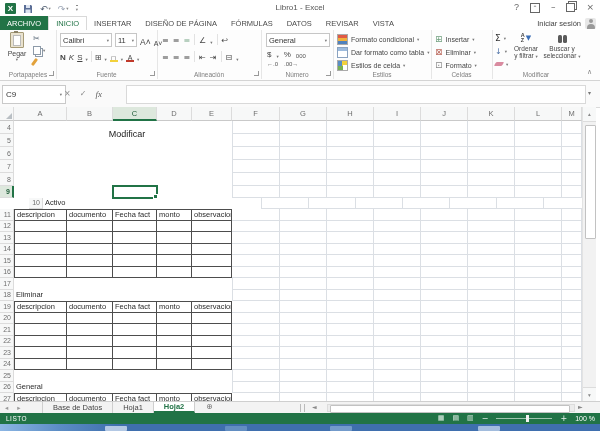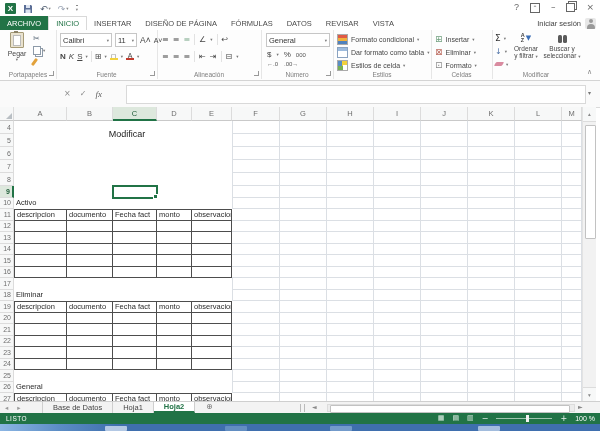--- a/index.html
+++ b/index.html
@@ -47,21 +47,21 @@
   .clip-ico{width:12px;height:14px;background:#e9e2cf;border:1px solid #a69b77;border-radius:1px;position:relative;}
   .clip-ico:before{content:"";position:absolute;left:2px;top:2px;width:6px;height:9px;background:#fff;border:1px solid #bbb;}
   .clip-ico:after{content:"";position:absolute;left:3px;top:-2px;width:4px;height:2px;background:#8d8368;}
   .mini-col{left:33px;top:3px;display:flex;flex-direction:column;gap:2px;}
   .mini-btn{height:10px;display:flex;align-items:center;gap:2px;font-size:8px;color:#5c6b7a;}
   .copy-ico{width:6px;height:7px;background:#fff;border:1px solid #8d9aa8;box-shadow:2px 2px 0 -1px #fff,2px 2px 0 0 #8d9aa8;}
   .brush-ico{width:3px;height:8px;background:#e2a23c;transform:rotate(35deg);border-radius:1px;}
 
   
   .ibox{background:#fff;border:1px solid #c6c6c6;font-size:7.5px;color:#333;display:flex;align-items:center;padding:0 2px;justify-content:space-between;}
-  .fgrow{position:absolute;display:flex;align-items:center;gap:3px;}
+  .fgrow{position:absolute;display:flex;align-items:flex-end;gap:3px;}
   .fbtn{font-size:8px;color:#454545;}
   .colorbar{display:inline-block;width:8px;height:2px;margin-top:-1px;}
 
   
   .tiny{font-size:6px;color:#555;}
 
   
   .stylerow{position:absolute;left:4px;display:flex;align-items:center;gap:3px;height:12px;}
   .cf-ico{width:9px;height:9px;background:linear-gradient(180deg,#e05a45 0 3px,#f0b13c 3px 6px,#4f81bd 6px 9px);border:1px solid #aaa;}
   .ft-ico{width:9px;height:9px;border:1px solid #8aa2c0;background:linear-gradient(180deg,#9dbbdd 0 3px,#fff 3px);}
@@ -160,20 +160,21 @@
       <span class="flex" style="gap:1px">
           <span class="qat-ico glyph">↶</span>
           <span class="qat-dd glyph">▾</span>
         </span>
       <span class="flex" style="gap:1px">
           <span class="qat-ico glyph" style="color:#9aa4b5">↷</span>
           <span class="qat-dd glyph">▾</span>
         </span>
       <span class="qat-dd glyph" style="border-top:1px solid #8a8a8a;padding-top:1px">▾</span>
     </div>
+    <div class="abs title-text">Libro1 - Excel</div>
     <div class="abs flex winctl">
       <span class="wc">?</span>
       <span class="ribbonopt-ico">⌃</span>
       <span class="wc glyph">–</span>
       <span class="restore-ico"></span>
       <span class="wc glyph">×</span>
     </div>
   </div>
 
   <div class="abs tabsrow">
@@ -366,20 +367,24 @@
           </span>
         <span class="lbl2" style="margin-top:2px"><span>Buscar y</span><br><span>seleccionar</span> <span class="dd glyph">▾</span></span>
       </div>
       <span class="grp-label">Modificar</span>
     </div>
 
     <span class="abs collapse glyph">∧</span>
   </div>
 
   <div class="abs fbar">
+    <div class="abs namebox">
+      <span>C9</span>
+      <span class="dd glyph">▾</span>
+    </div>
     <div class="abs flex fxbtns">
       <span class="glyph">×</span>
       <span class="glyph">✓</span>
       <span class="fx">fx</span>
     </div>
     <div class="abs finput"></div>
     <span class="abs fdd glyph">▾</span>
   </div>
 
   <div class="abs colheads" id="colheads">
@@ -489,21 +494,21 @@
         <div class="cell" style="width: 40px;"></div>
         <div class="cell gl gl-l" style="width: 48px;"></div>
         <div class="cell gl" style="width: 47px;"></div>
         <div class="cell gl" style="width: 47px;"></div>
         <div class="cell gl" style="width: 47px;"></div>
         <div class="cell gl" style="width: 47px;"></div>
         <div class="cell gl" style="width: 47px;"></div>
         <div class="cell gl" style="width: 47px;"></div>
         <div class="cell gl" style="width: 20px;"></div>
       </div>
-      <div class="grow" style="height: 11.5px;">
+      <div class="grow" style="height: 11.5px; margin-left: 29px;">
         <span class="rh">10</span>
         <div class="cell" style="width: 53px;">Activo</div>
         <div class="cell" style="width: 46px;"></div>
         <div class="cell" style="width: 44px;"></div>
         <div class="cell" style="width: 35px;"></div>
         <div class="cell" style="width: 40px;"></div>
         <div class="cell gl gl-l" style="width: 48px;"></div>
         <div class="cell gl" style="width: 47px;"></div>
         <div class="cell gl" style="width: 47px;"></div>
         <div class="cell gl" style="width: 47px;"></div>

